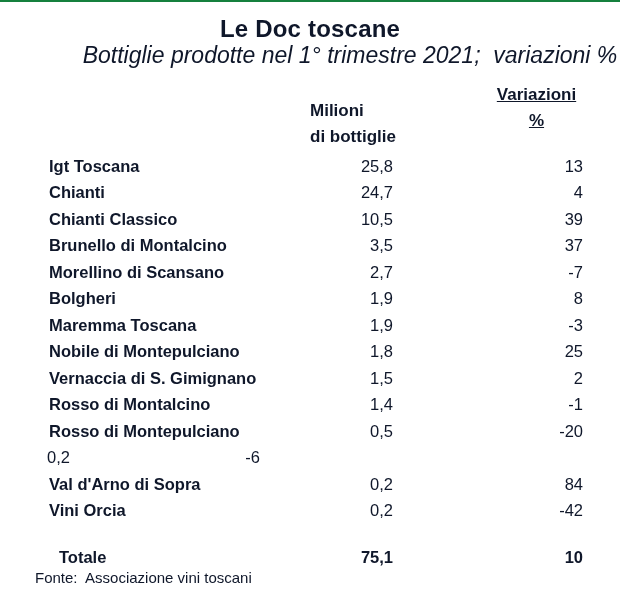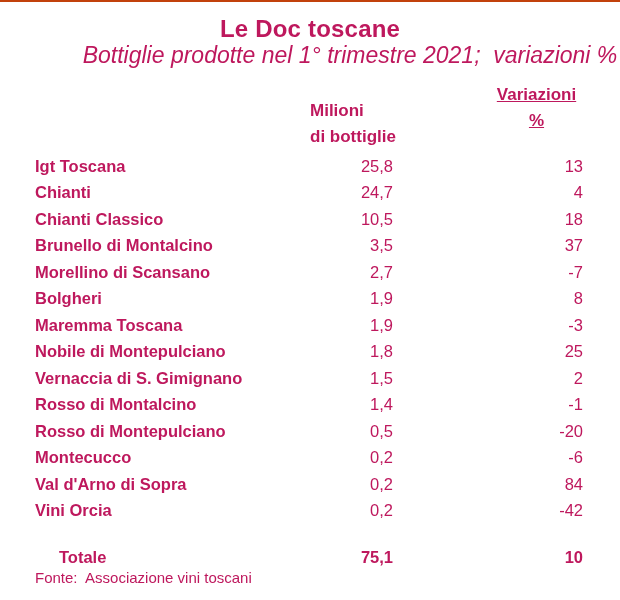--- a/index.html
+++ b/index.html
@@ -6,23 +6,23 @@
     margin: 0;
     padding: 0;
     background: #ffffff;
     font-family: "Liberation Sans", sans-serif;
   }
   .page {
     position: relative;
     width: 620px;
     height: 600px;
     background: #ffffff;
-    border-top: 2px solid #c2410c;
+    border-top: 2px solid #15803d;
     box-sizing: border-box;
-    color: #be185d;
+    color: #0f172a;
     overflow: hidden;
   }
   .title {
     position: absolute;
     top: 13px;
     left: 0;
     right: 0;
     text-align: center;
     font-size: 24px;
     font-weight: bold;
@@ -65,21 +65,21 @@
     width: 583px;
   }
   .row {
     display: flex;
     height: 26.5px;
     align-items: center;
     font-size: 16.5px;
   }
   .cell-label {
     flex: 1;
-    padding-left: 35px;
+    padding-left: 49px;
     font-weight: bold;
     white-space: nowrap;
   }
   .cell-m {
     width: 70px;
     text-align: right;
   }
   .cell-v {
     width: 190px;
     text-align: right;
@@ -133,21 +133,21 @@
       <span class="cell-v">13</span>
     </div>
     <div class="row">
       <span class="cell-label">Chianti</span>
       <span class="cell-m">24,7</span>
       <span class="cell-v">4</span>
     </div>
     <div class="row">
       <span class="cell-label">Chianti Classico</span>
       <span class="cell-m">10,5</span>
-      <span class="cell-v">18</span>
+      <span class="cell-v">39</span>
     </div>
     <div class="row">
       <span class="cell-label">Brunello di Montalcino</span>
       <span class="cell-m">3,5</span>
       <span class="cell-v">37</span>
     </div>
     <div class="row">
       <span class="cell-label">Morellino di Scansano</span>
       <span class="cell-m">2,7</span>
       <span class="cell-v">-7</span>
@@ -176,21 +176,20 @@
       <span class="cell-label">Rosso di Montalcino</span>
       <span class="cell-m">1,4</span>
       <span class="cell-v">-1</span>
     </div>
     <div class="row">
       <span class="cell-label">Rosso di Montepulciano</span>
       <span class="cell-m">0,5</span>
       <span class="cell-v">-20</span>
     </div>
     <div class="row">
-      <span class="cell-label">Montecucco</span>
       <span class="cell-m">0,2</span>
       <span class="cell-v">-6</span>
     </div>
     <div class="row">
       <span class="cell-label">Val d'Arno di Sopra</span>
       <span class="cell-m">0,2</span>
       <span class="cell-v">84</span>
     </div>
     <div class="row">
       <span class="cell-label">Vini Orcia</span>

